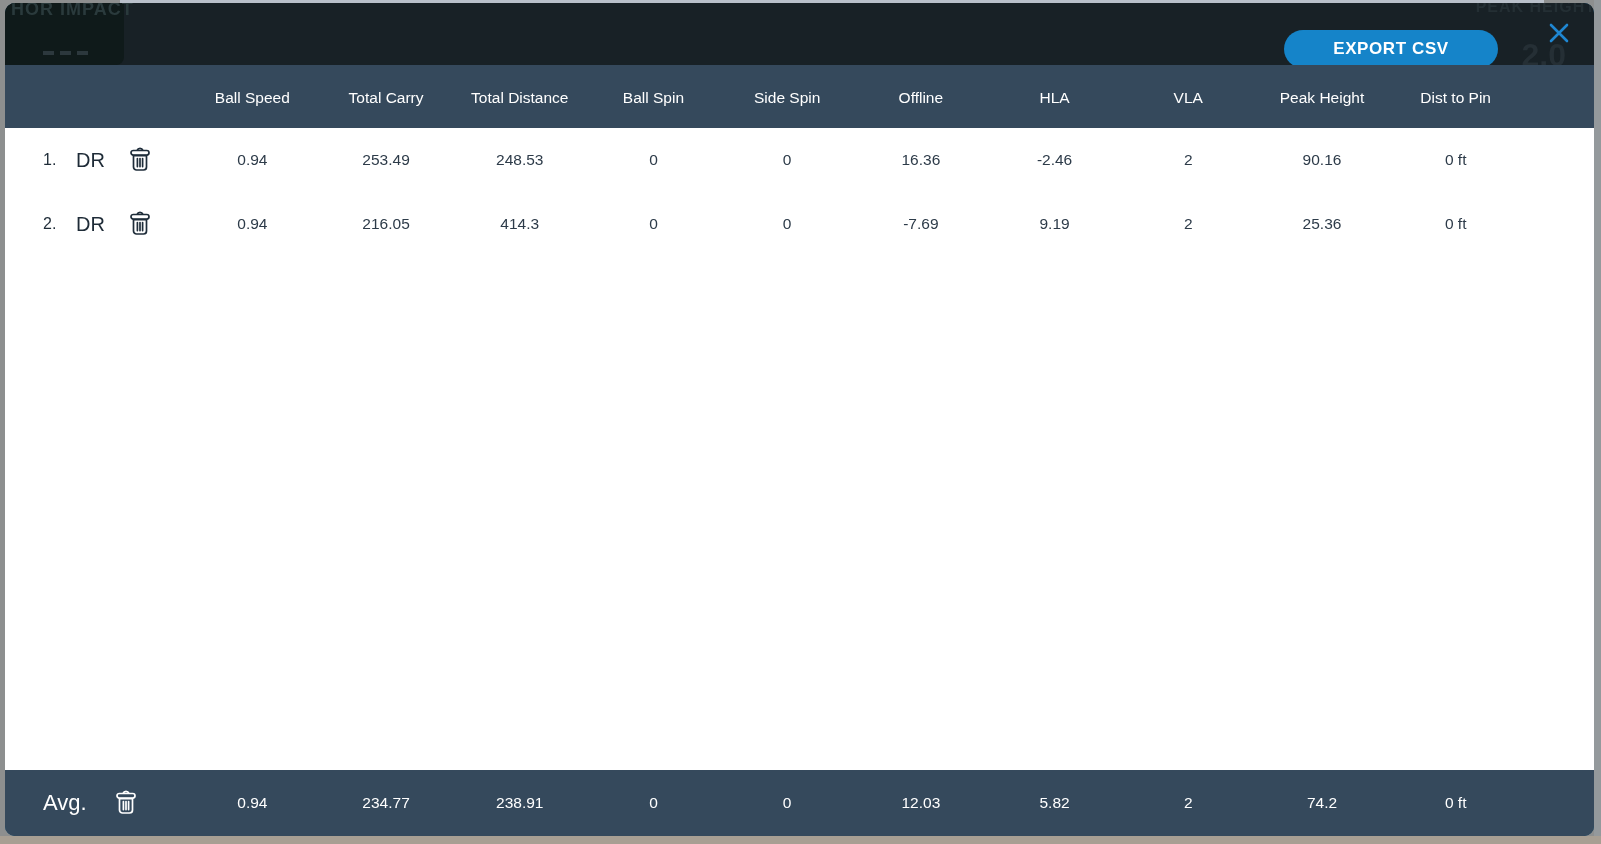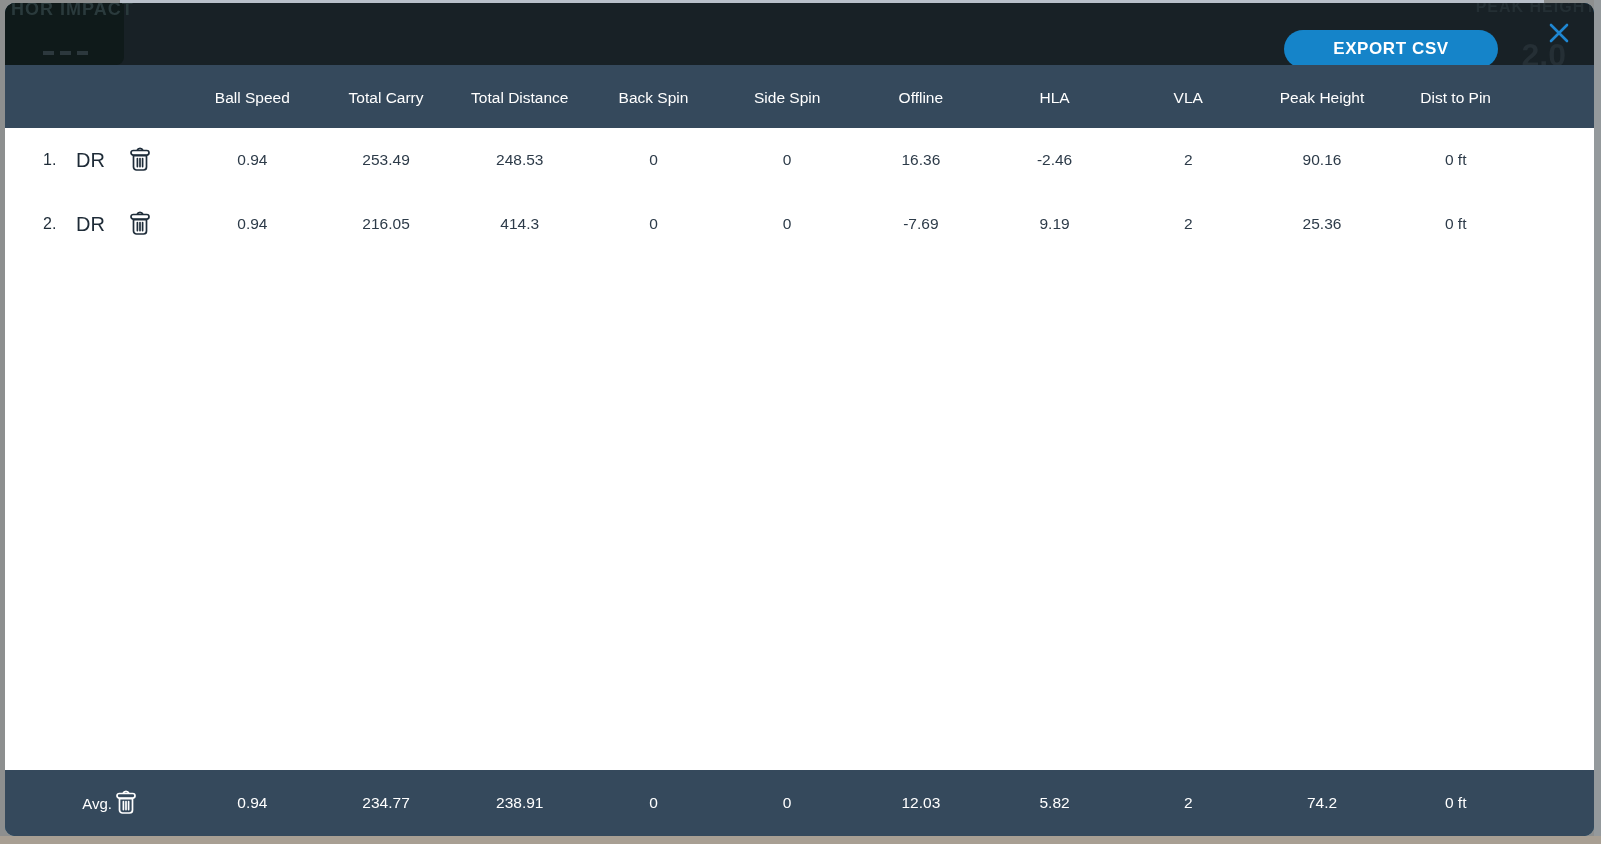--- a/index.html
+++ b/index.html
@@ -54,21 +54,21 @@
 
   
   .tbody { flex:1 1 auto; background:#ffffff; display:flex; flex-direction:column; }
   .trow { height:64px; flex:0 0 auto; color:#2d3b49; font-size:15.5px; }
   .trow .num { width:33px; font-size:16px; color:#1e2b37; }
   .trow .club { width:36px; font-size:20px; color:#1e2b37; }
   .trash-btn { background:transparent; border:none; padding:0; margin-left:14px; cursor:pointer; width:27px; height:29px; display:flex; align-items:center; justify-content:center; }
 
   
   .tfoot { height:66px; background:#35495c; flex:0 0 auto; color:#ffffff; font-size:15.5px; }
-  .tfoot .avg-label { width:69px; font-size:15px; color:#ffffff;text-align:right; }
+  .tfoot .avg-label { width:69px; font-size:22px; color:#ffffff; }
 </style>
 </head>
 <body>
 
 <div class="bg-topline"></div>
 <div class="bg-right"></div>
 <div class="bg-bottom">
   
   
   
@@ -103,21 +103,21 @@
         </svg>
       </span>
     </button>
   </div>
 
   <div class="thead grid">
     <div class="cell-left"></div>
     <div class="cell">Ball Speed</div>
     <div class="cell">Total Carry</div>
     <div class="cell">Total Distance</div>
-    <div class="cell">Back Spin</div>
+    <div class="cell">Ball Spin</div>
     <div class="cell">Side Spin</div>
     <div class="cell">Offline</div>
     <div class="cell">HLA</div>
     <div class="cell">VLA</div>
     <div class="cell">Peak Height</div>
     <div class="cell">Dist to Pin</div>
     <div class="cell-spacer"></div>
   </div>
 
   <div class="tbody">

